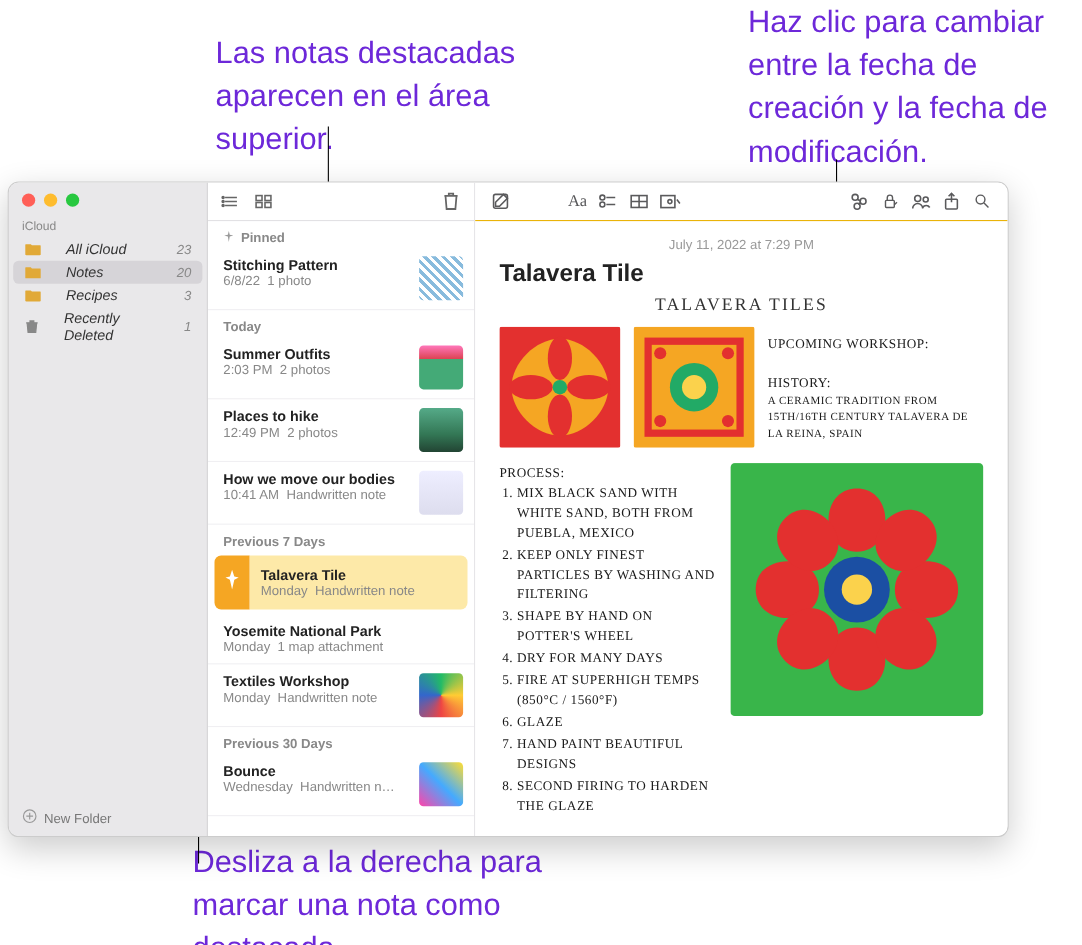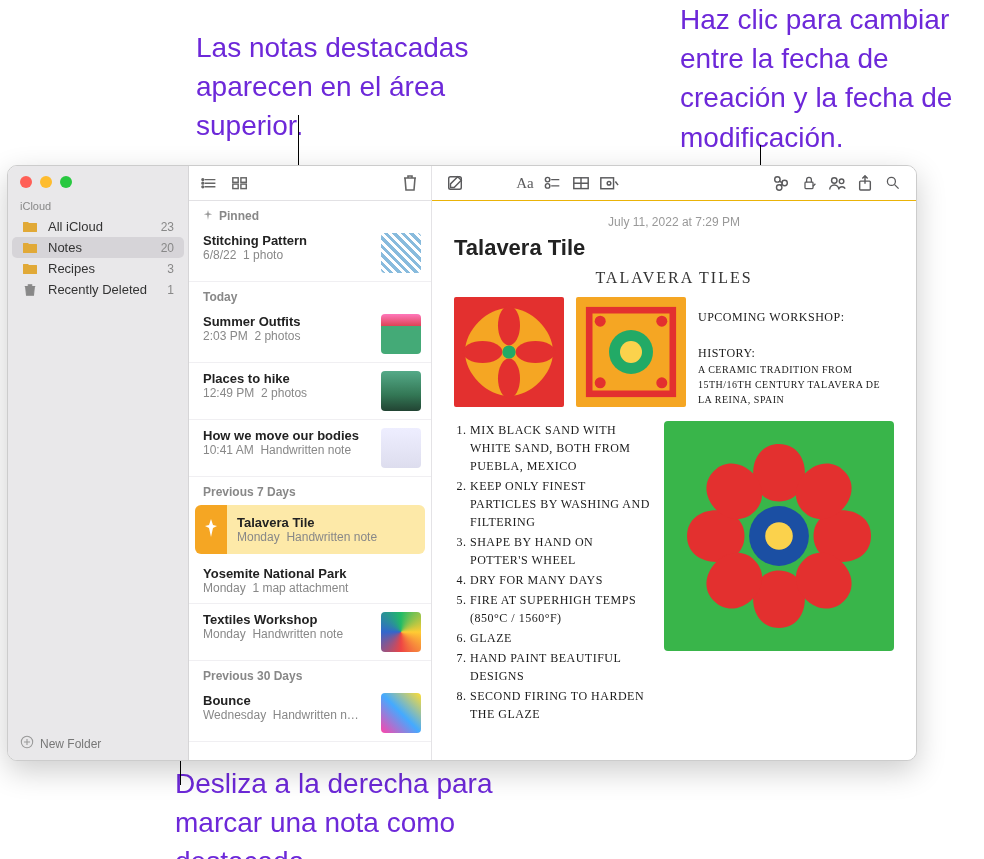--- a/index.html
+++ b/index.html
@@ -57,27 +57,28 @@
   .dot.yellow { background: #febc2e; }
   .dot.green { background: #28c840; }
   .sb-header {
     font-size: 11px;
     color: #888;
     padding: 2px 12px 4px;
   }
   .sb-item {
     display: flex;
     align-items: center;
-    gap: 10px;
+    gap: 22px;
     padding: 3px 10px;
     font-size: 13px;
     color: #333;
     border-radius: 5px;
     margin: 0 4px;
     position: relative;
+    font-style: italic;
   }
   .sb-item.selected { background: #d6d4d8; }
   .sb-icon { width: 16px; height: 14px; display: flex; align-items:center; justify-content:center; }
   .folder-svg path { fill: #e1a937; }
   .trash-svg path { fill: #888; }
   .sb-count { margin-left: auto; color: #888; font-size: 12px; }
   .new-folder {
     margin-top: auto;
     padding: 8px 12px;
     font-size: 12px;
@@ -156,21 +157,21 @@
     gap: 2px;
     border-bottom: 1px solid #eab308;
   }
   .ed-btn { width:26px; height:22px; display:flex;align-items:center;justify-content:center; color:#5a5a5c; }
   .ed-btn svg { stroke:#5a5a5c; fill:none; stroke-width:1.6; }
   .ed-flex { margin-left:auto; }
   .ed-body { padding: 10px 22px 0 22px; overflow:hidden; flex:1; position:relative; }
   .ed-date { text-align:center; font-size:12px; color:#999; padding: 4px 0 6px; }
   .ed-title { font-size: 22px; font-weight:700; color:#222; }
   .hand-title { font-family: "Comic Sans MS", "Segoe Script", cursive; letter-spacing:2px; font-size:16px; text-align:center; margin: 8px 0 10px; color:#333; }
-  .row1 { display:flex; gap:12px; align-items:flex-end; }
+  .row1 { display:flex; gap:12px; align-items:center; }
   .tile-img { width:110px; height:110px; border-radius:2px; }
   .hand { font-family: "Comic Sans MS", "Segoe Script", cursive; font-size:12px; color:#1a1a1a; line-height:1.5; letter-spacing:0.5px; }
   .hand .lbl { text-transform:uppercase; }
   .row2 { display:flex; gap:12px; margin-top:14px; align-items:flex-start; }
   .process-list { margin:0; padding-left:16px;}
   .process-list li { margin-bottom:2px; }
   .big-tile { width:230px; height:230px; border-radius:4px; flex-shrink:0;}
   
   svg.tile { display:block; }
 </style>
@@ -456,20 +457,21 @@
         <div class="hand" style="flex:1;">
           <div class="lbl">UPCOMING WORKSHOP:</div>
           <br>
           <div class="lbl">HISTORY:</div>
           <div style="font-size:10px;">A CERAMIC TRADITION FROM 15TH/16TH CENTURY TALAVERA DE LA REINA, SPAIN</div>
         </div>
       </div>
 
       <div class="row2">
         <div class="hand" style="flex:1;">
+          <div class="lbl">PROCESS:</div>
           <ol class="process-list">
             <li>MIX BLACK SAND WITH WHITE SAND, BOTH FROM PUEBLA, MEXICO</li>
             <li>KEEP ONLY FINEST PARTICLES BY WASHING AND FILTERING</li>
             <li>SHAPE BY HAND ON POTTER'S WHEEL</li>
             <li>DRY FOR MANY DAYS</li>
             <li>FIRE AT SUPERHIGH TEMPS (850°C / 1560°F)</li>
             <li>GLAZE</li>
             <li>HAND PAINT BEAUTIFUL DESIGNS</li>
             <li>SECOND FIRING TO HARDEN THE GLAZE</li>
           </ol>

